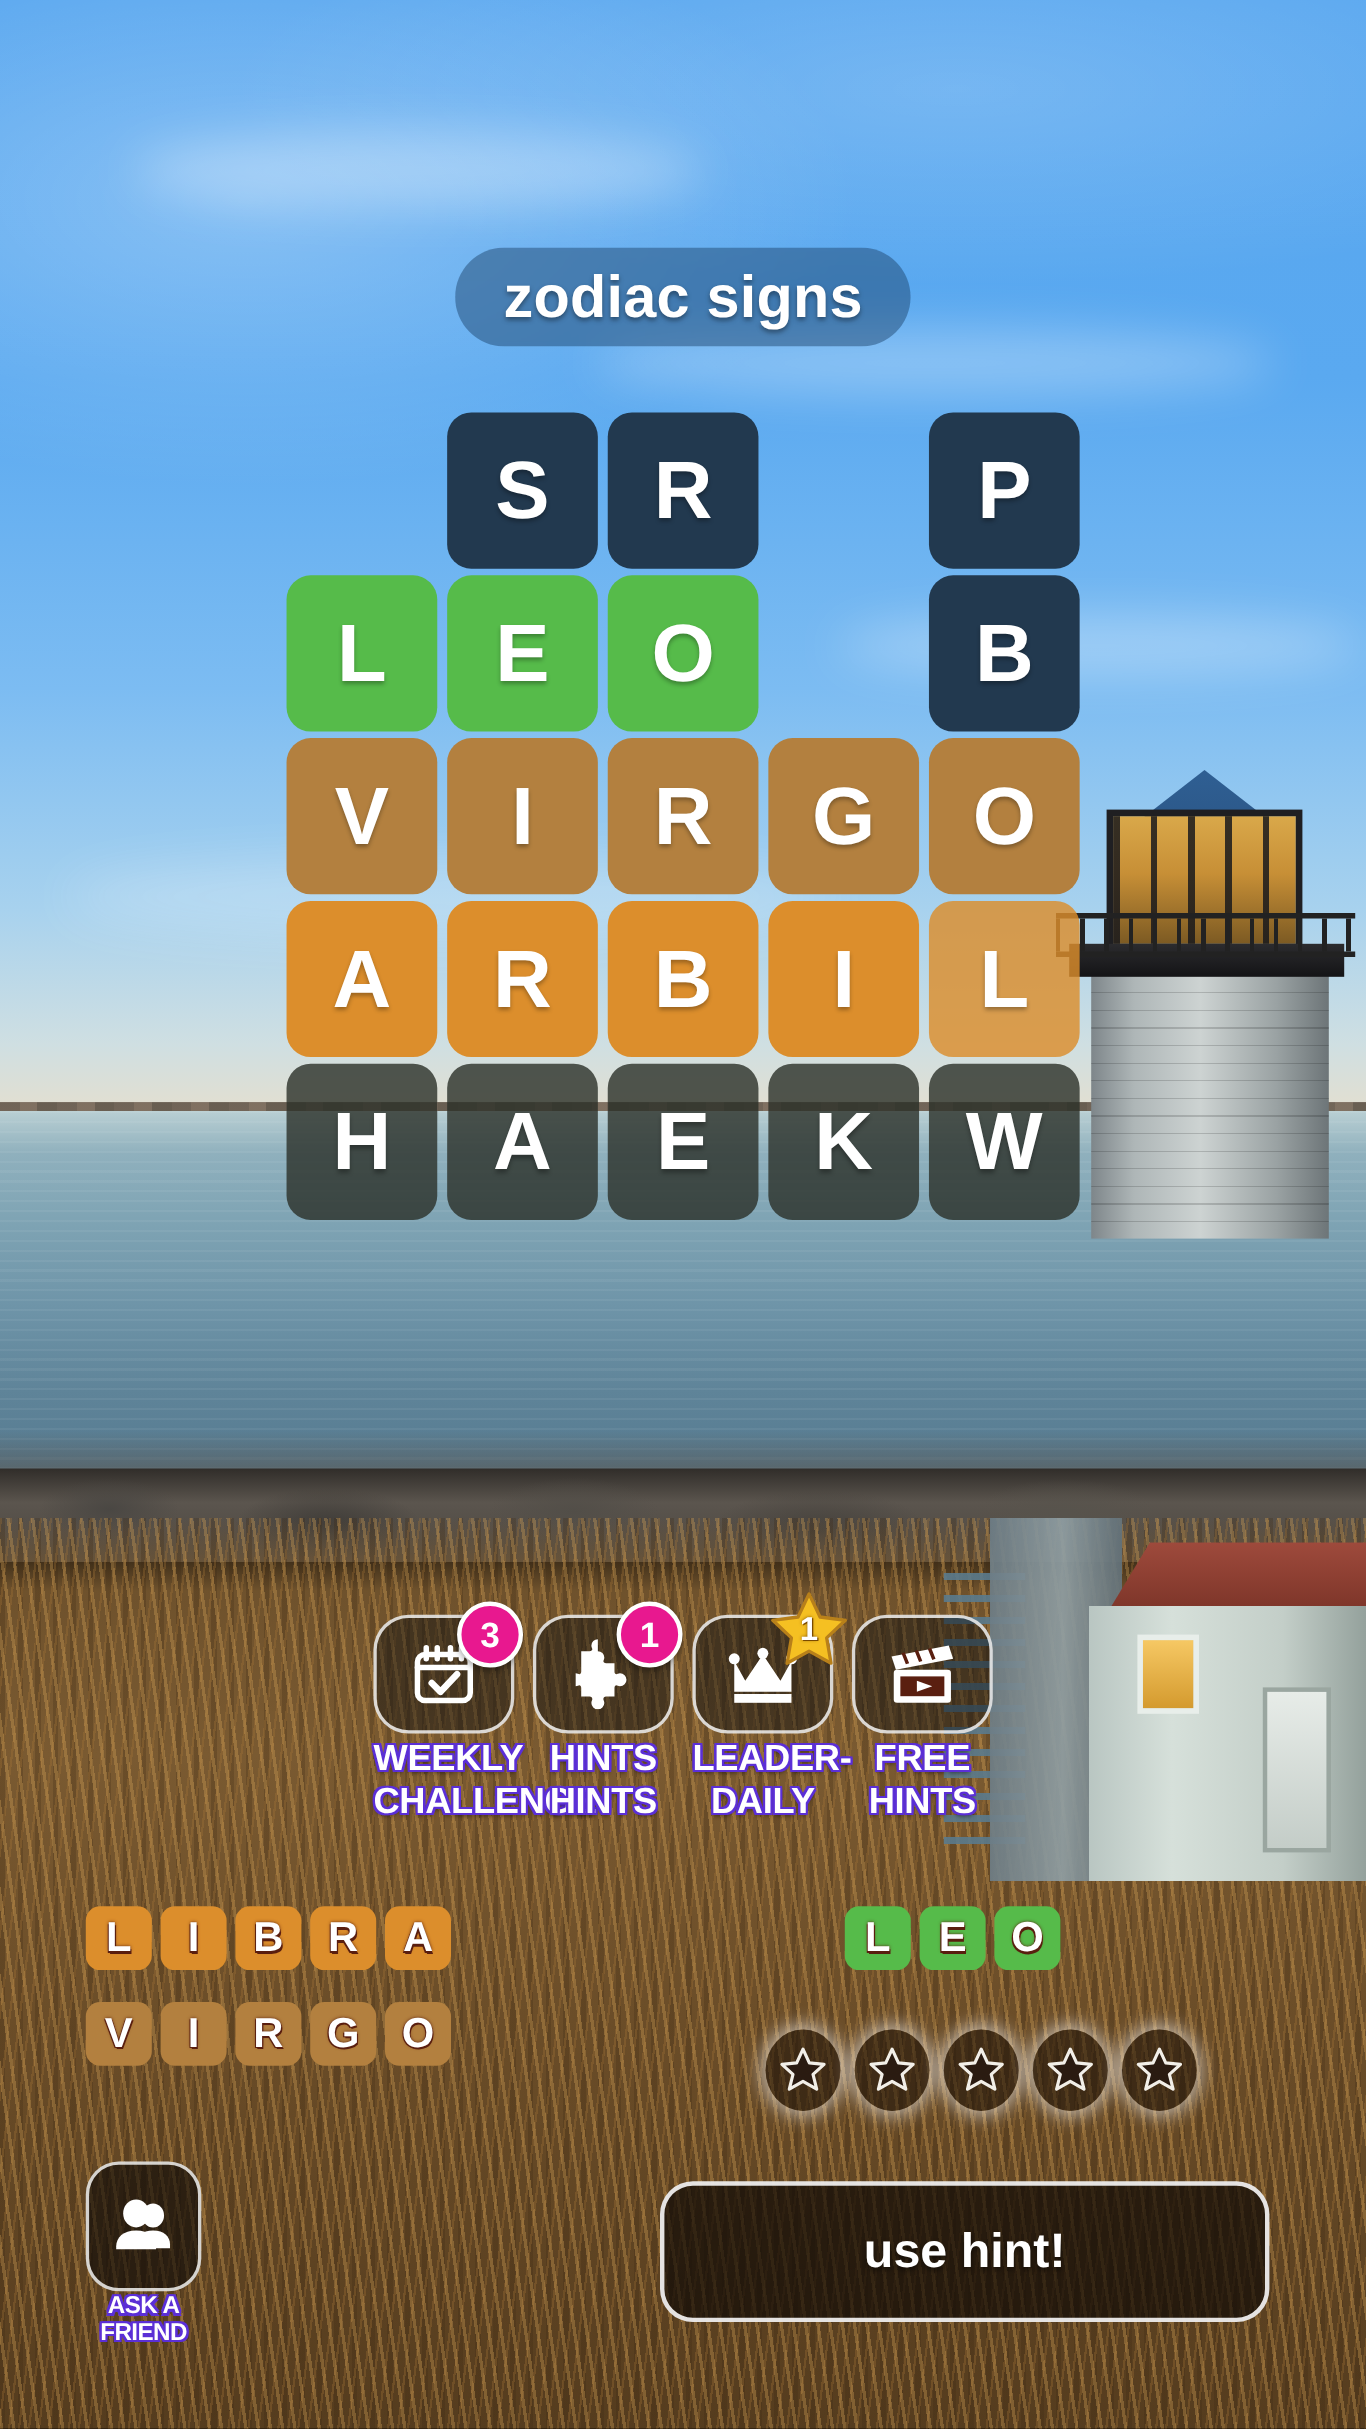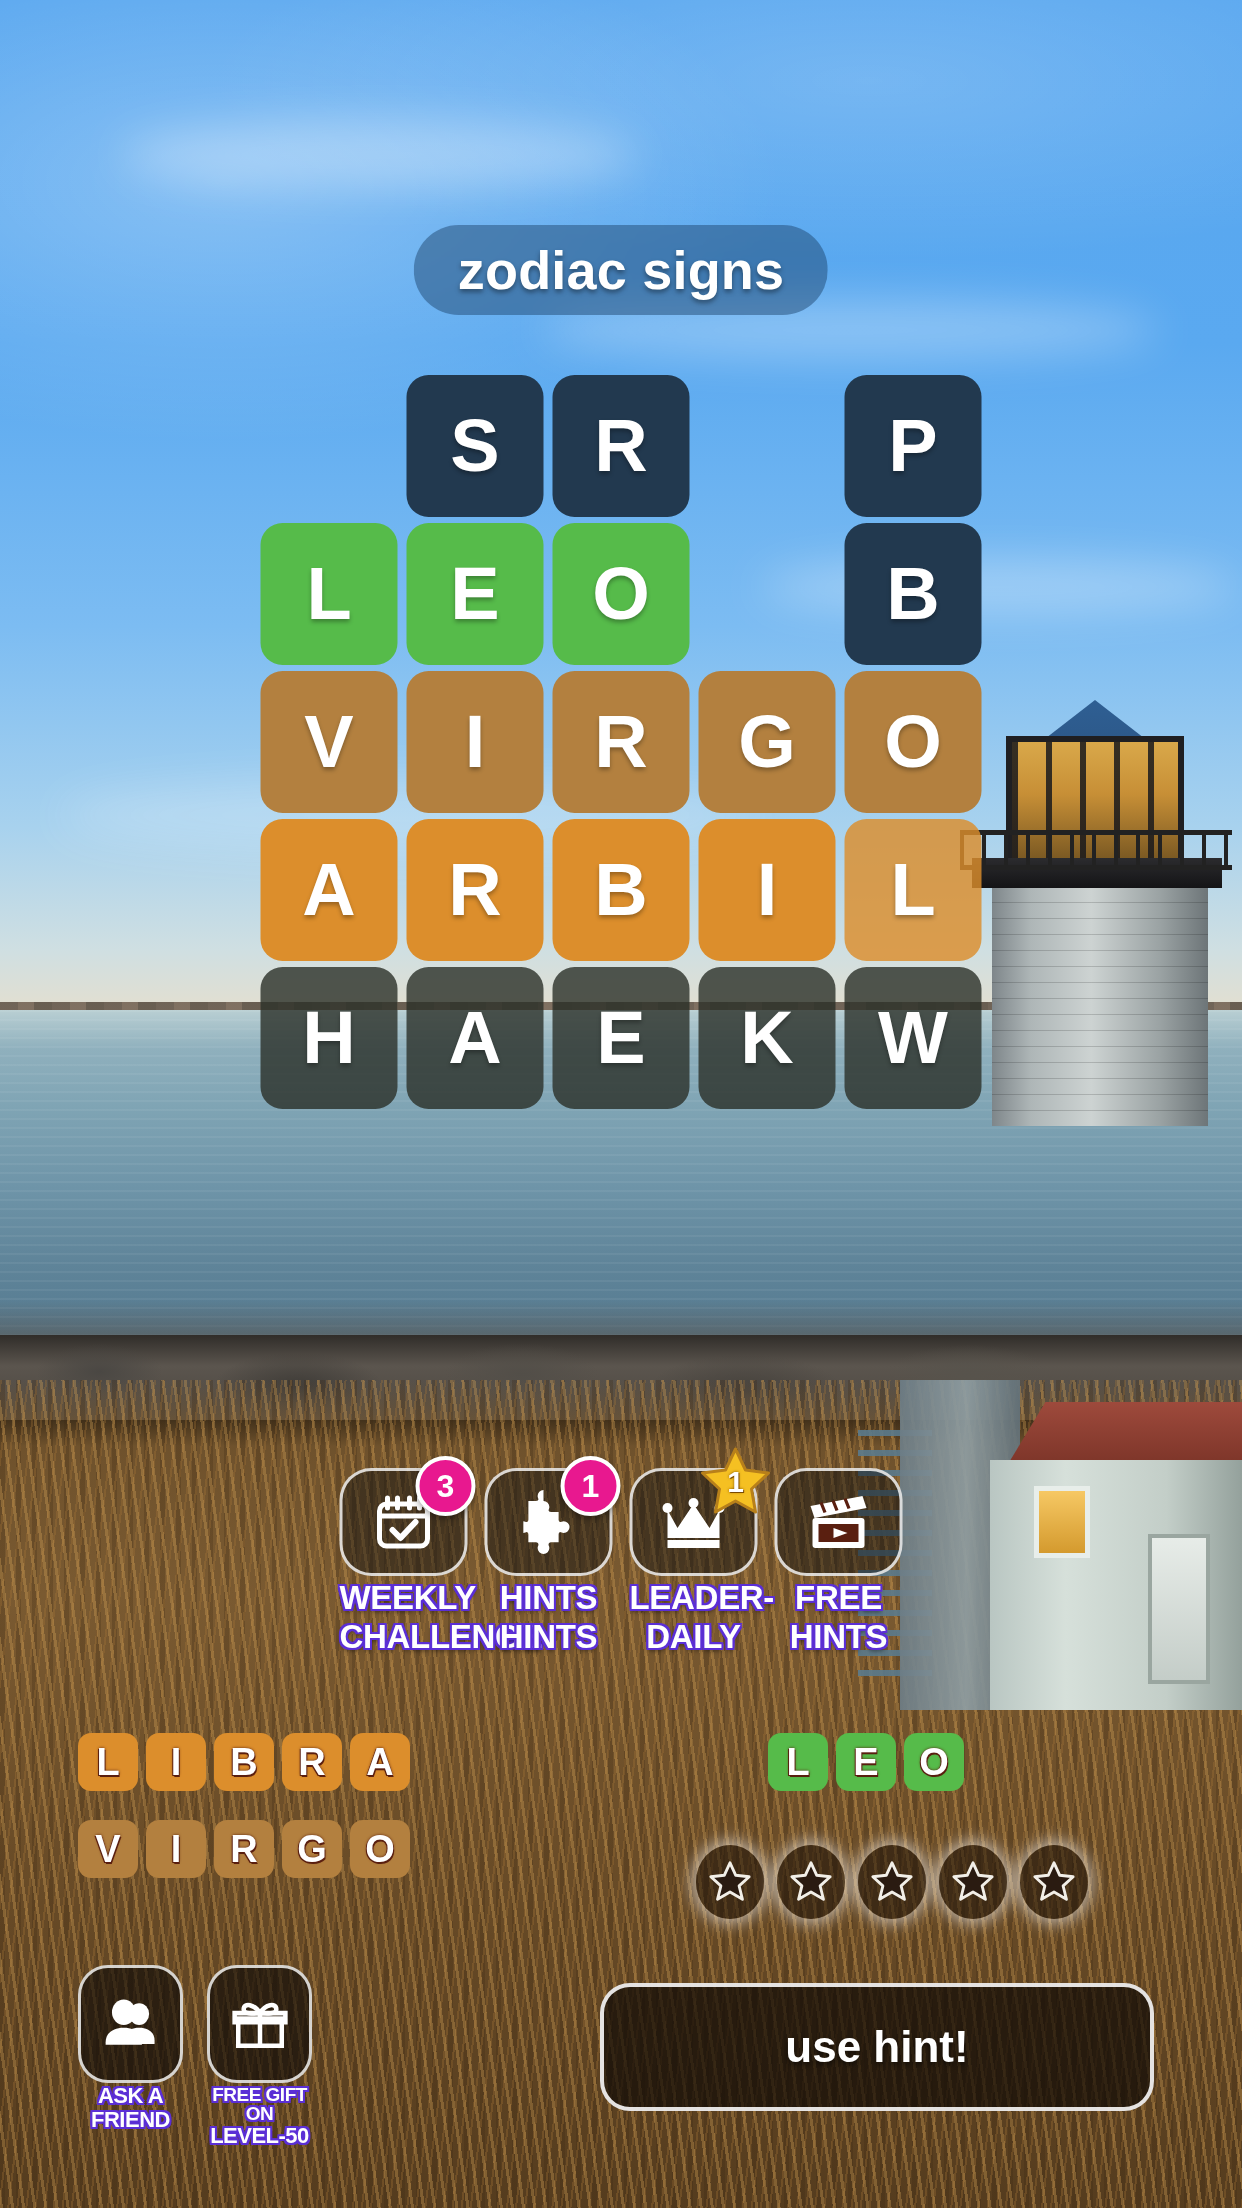--- a/index.html
+++ b/index.html
@@ -225,21 +225,21 @@
   
   #stars-row { position:absolute; left:696px; top:1845px; display:flex; gap:13px; }
   .star-slot {
     width:68px; height:74px; border-radius:50%;
     background:rgba(30,18,10,.55);
     box-shadow:0 0 16px 5px rgba(255,255,255,.55);
     display:flex; align-items:center; justify-content:center;
   }
 
   
-  #bottom-left { position:absolute; left:78px; top:1965px; display:flex; gap:24px; }
+  #bottom-left { position:absolute; left:78px; top:1965px; display:flex; gap:12px; }
   .bl-item { width:105px; }
   .bl-box {
     width:105px; height:118px; border-radius:30px;
     background:rgba(12,8,6,.62);
     border:3px solid rgba(255,255,255,.80);
     display:flex; align-items:center; justify-content:center;
   }
   .bl-ico { width:58px; height:58px; }
   .bl-label {
     margin-top:2px; text-align:center; color:#fff;
@@ -489,32 +489,17 @@
         <ellipse cx="41" cy="21" rx="11" ry="12" fill="#fff"></ellipse>
         <path d="M41 36c11 0 17 6 17 14v4H24v-4c0-8 6-14 17-14z" fill="#fff"></path>
         <ellipse cx="24" cy="19" rx="13" ry="14" fill="#fff"></ellipse>
         <path d="M24 36c13 0 20 7 20 16v3H4v-3c0-9 7-16 20-16z" fill="#fff"></path>
       </svg>
     </div>
     <div class="bl-label">ASK A</div>
     <div class="bl-label">FRIEND</div>
   </div>
 
-  <div class="bl-item">
-    <div class="bl-box">
-      <svg class="bl-ico" viewBox="0 0 64 64">
-        <g fill="none" stroke="#fff" stroke-width="5">
-          <rect x="8" y="26" width="48" height="30"></rect>
-          <path d="M4 20h56v10H4z"></path>
-          <path d="M32 20v36"></path>
-          <path d="M32 20c-6-10-18-12-18-4 0 5 10 5 18 4z"></path>
-          <path d="M32 20c6-10 18-12 18-4 0 5-10 5-18 4z"></path>
-        </g>
-      </svg>
-    </div>
-    <div class="bl-label small">FREE GIFT ON</div>
-    <div class="bl-label">LEVEL-50</div>
-  </div>
 </div>
 
 <div id="use-hint">
   <div class="t">use hint!</div>
 </div>
 
 </body></html>

